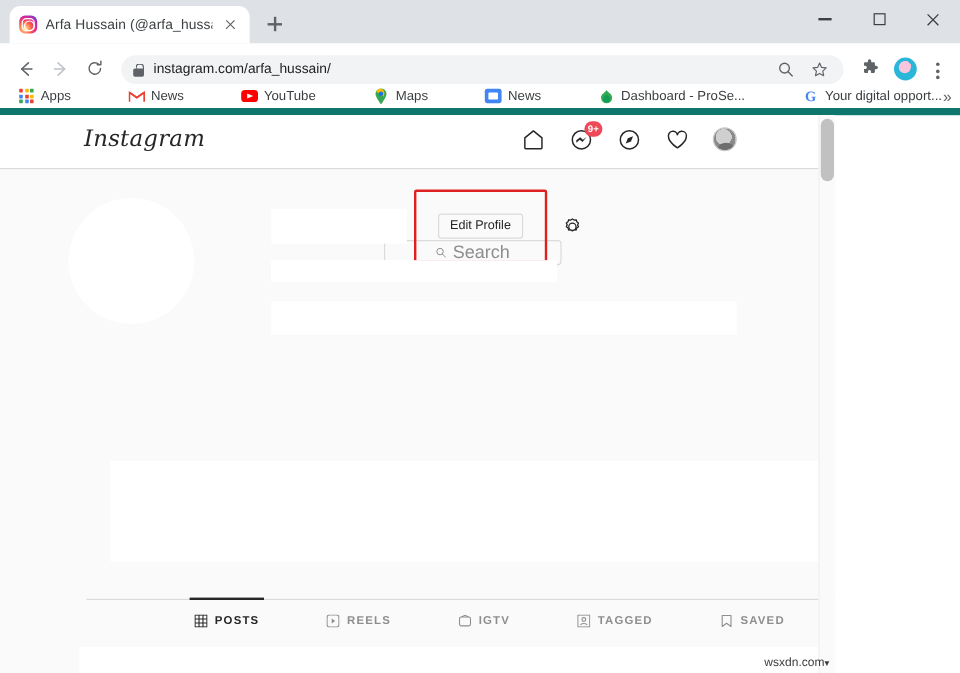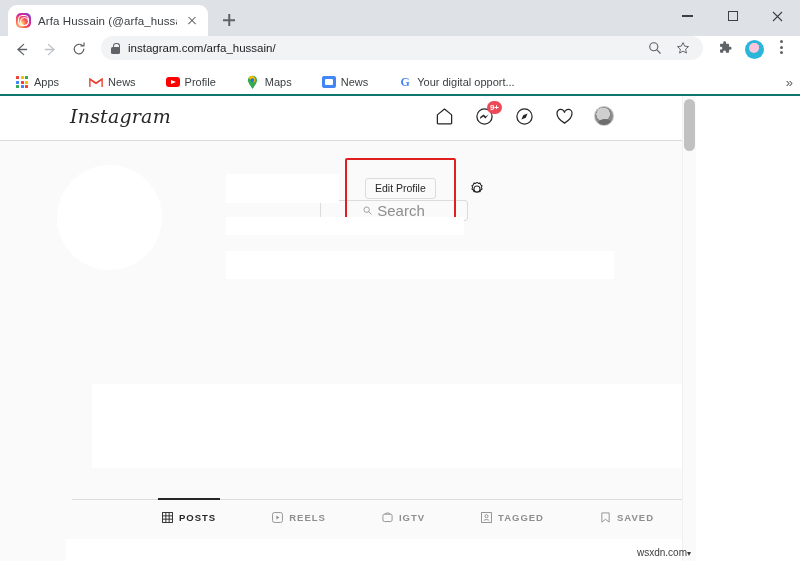--- a/index.html
+++ b/index.html
@@ -62,21 +62,21 @@
   .wincontrols {
     position: absolute; right: 0; top: 0; height: 36px; display: flex;
   }
   .wc { width: 45px; height: 32px; display: flex; align-items: center; justify-content: center; cursor: pointer; }
   .wc span { color: #3c4043; font-size: 13px; line-height: 1; }
   .wc-min span { display:block; width: 11px; height: 1.2px; background:#3c4043; }
   .wc-max span { display:block; width: 10px; height: 10px; border: 1.2px solid #3c4043; background:none; }
 
   
   .toolbar {
-    height: 34px; background: #fff; display: flex; align-items: flex-start;
+    height: 34px; background: #fff; display: flex; align-items: flex-end;
     padding: 0 8px; gap: 3px;
   }
   .navbtn { width: 26px; height: 26px; display:flex; align-items:center; justify-content:center;
             color:#5f6368; cursor:pointer; }
   .navbtn.disabled { color: #bdc1c6; }
   .omnibox {
     flex: 1 1 auto; height: 24px; background: #f1f3f4; border-radius: 12px;
     display: flex; align-items: center; padding: 0 10px; gap: 8px;
     margin: 0 6px; position: relative;
   }
@@ -98,22 +98,22 @@
   .avatar-chrome::after {
     content:""; position:absolute; left:4px; top:3.5px; width:10px; height:10px;
     border-radius:50%; background:#f9c6dd;
   }
   .kebab { width: 22px; height:22px; display:flex; flex-direction:column; align-items:center;
            justify-content:center; gap:2.3px; cursor:pointer; flex:0 0 auto; }
   .kebab i { width:3px; height:3px; border-radius:50%; background:#5f6368; display:block; }
 
   
   .bookmarks {
-    height: 26px; background:#fff; display:flex; align-items:center; gap: 18px;
-    padding: 0 9px; border-bottom: 2px solid #0f766e; position: relative;
+    height: 26px; background:#fff; display:flex; align-items:center; gap: 2px;
+    padding: 0 9px; border-bottom: 6px solid #0f766e; position: relative; justify-content: space-between;
   }
   .bm { display:flex; align-items:center; gap:5px; padding: 2px 6px; border-radius:4px; cursor:pointer;
         font-size: 11px; color:#3c4043; white-space:nowrap; }
   .bm-ico { width: 14px; height:14px; flex:0 0 auto; display:flex; align-items:center; justify-content:center;
             font-size:10px; line-height:1; }
   .bm-overflow { position:absolute; right:7px; color:#5f6368; font-size:13px; cursor:pointer; }
 
   .grid9 { display:grid; grid-template-columns: repeat(3, 3px); grid-template-rows: repeat(3,3px);
            gap: 1.6px; }
   .grid9 i { width:3px; height:3px; border-radius:.5px; display:block; }
@@ -322,41 +322,50 @@
           <path d="M1 2 L8 6.8 L15 2" fill="none" stroke="#ea4335" stroke-width="1.6"></path>
         </svg>
       </span>
       <span>News</span>
     </div>
 
     <div class="bm">
       <span class="bm-ico">
           <span class="ico-yt"></span>
         </span>
-      <span>Profile</span>
+      <span>YouTube</span>
     </div>
 
     <div class="bm">
       <span class="bm-ico">
         <svg width="11" height="14" viewBox="0 0 12 15">
           <path d="M6 15 C6 15 11 8.5 11 5.6 A5 5 0 0 0 1 5.6 C1 8.5 6 15 6 15 Z" fill="#34a853"></path>
           <path d="M6 0.6 A5 5 0 0 0 1.6 3.2 L8.3 8 A5 5 0 0 0 6 0.6 Z" fill="#fbbc05"></path>
           <circle cx="6" cy="5.4" r="2" fill="#1a73e8"></circle>
         </svg>
       </span>
       <span>Maps</span>
     </div>
 
     <div class="bm">
       <span class="bm-ico">
           <span class="ico-news"></span>
         </span>
       <span>News</span>
     </div>
 
+    <div class="bm">
+      <span class="bm-ico">
+        <svg width="13" height="13" viewBox="0 0 14 14">
+          <path d="M7 1 C9 4 12 4.5 12 8 A5 5 0 0 1 2 8 C2 4.5 5 4 7 1 Z" fill="#34a853"></path>
+          <path d="M7 5 C8 6.5 10 7 10 9 A3 3 0 0 1 4 9 C4 7 6 6.5 7 5 Z" fill="#0f9d58"></path>
+        </svg>
+      </span>
+      <span>Dashboard - ProSe...</span>
+    </div>
 
     <div class="bm">
       <span class="bm-ico ico-g">G</span>
       <span>Your digital opport...</span>
     </div>
 
 
     <span class="bm-overflow">»</span>
   </div>
 

